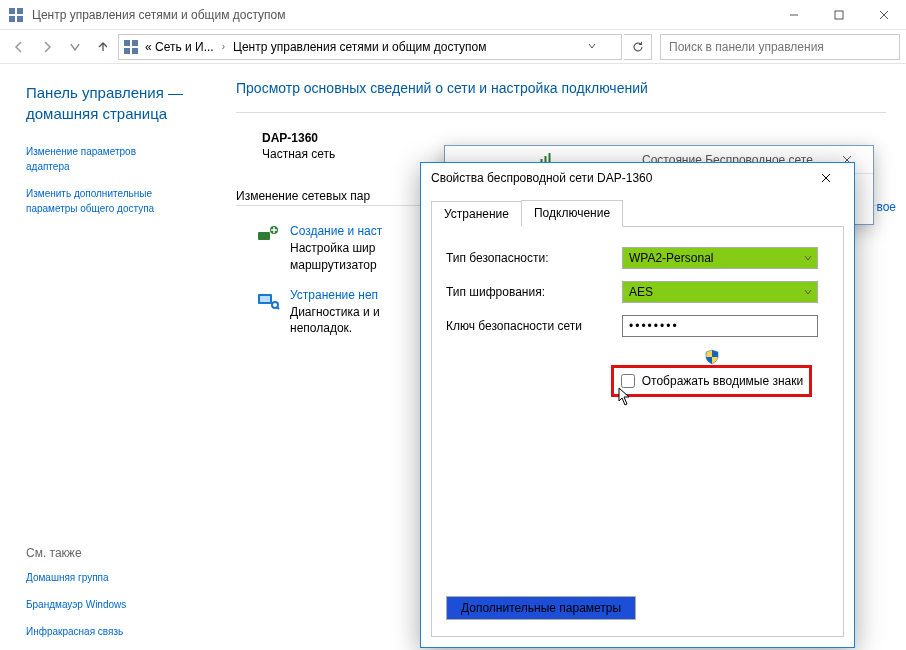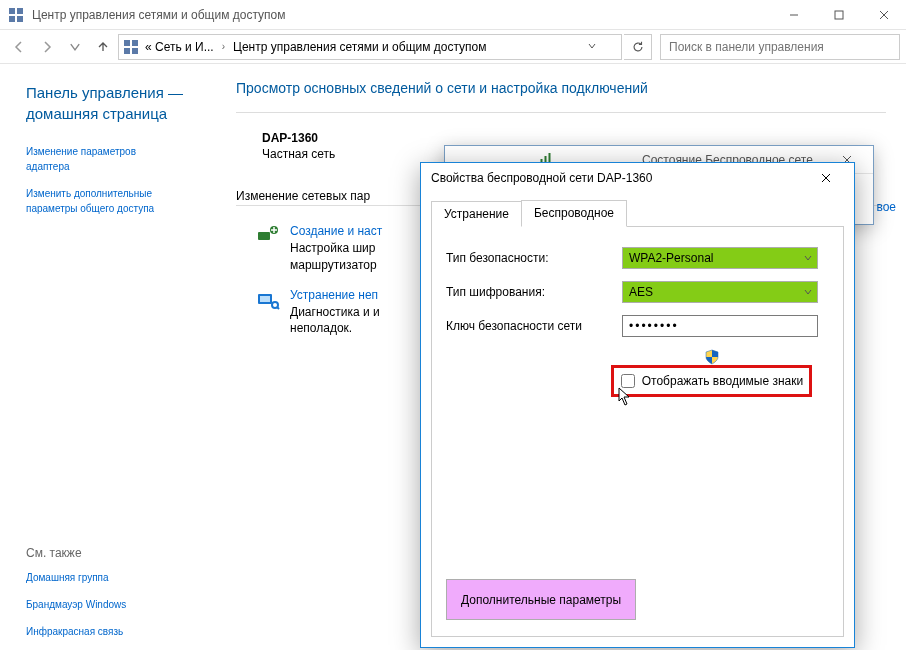--- a/index.html
+++ b/index.html
@@ -210,22 +210,22 @@
   .redbox input[type=checkbox]{ width:14px; height:14px; }
   .redbox label { font-size:12px; }
 
   .cursor {
     position:absolute; left:186px; top:160px;
     width:14px; height:20px;
   }
 
   .adv-btn {
     position:absolute; left:14px; bottom:16px;
-    height:41px; padding:0 14px;
-    border:1px solid #adadad; background:#f0abfc;
+    height:24px; padding:0 14px;
+    border:1px solid #adadad; background:#1d4ed8;
     font:inherit; font-size:12px;
   }
 
   
   .peek-link {
     position:absolute; right:10px; top:200px;
     color:#0066cc; font-size:12px;
   }
 
   
@@ -411,21 +411,21 @@
     <div class="dlg-close">
       <svg viewBox="0 0 10 10">
           <line x1="1" y1="1" x2="9" y2="9" stroke="currentColor" stroke-width="1"></line>
           <line x1="9" y1="1" x2="1" y2="9" stroke="currentColor" stroke-width="1"></line>
         </svg>
     </div>
   </div>
 
   <div class="tabs">
     <div class="tab inactive">Устранение</div>
-    <div class="tab active">Беспроводное</div>
+    <div class="tab active">Подключение</div>
   </div>
   <div class="tab-underline"></div>
 
   <div class="tab-body">
 
     <div class="formrow">
       <div class="lbl">Тип безопасности:</div>
       <div class="ctl">
         <div class="combo">
           <span>WPA2-Personal</span>

